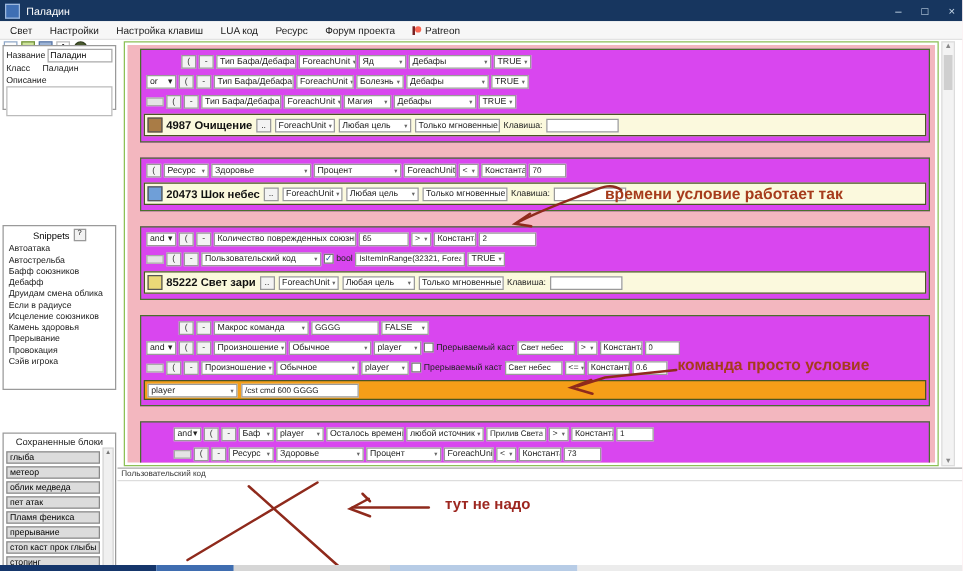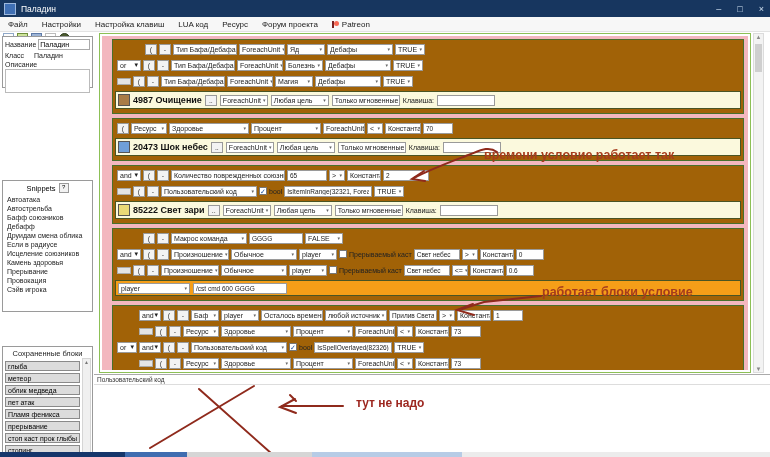--- a/index.html
+++ b/index.html
@@ -41,21 +41,21 @@
   .snip-item{font-size:7px;color:#222;padding:1px 0 1px 4px;}
   .saved-wrap{position:relative;}
   .saved-item{height:10px;margin:2px 12px 2px 2px;border:1px solid #8a8a8a;background:#dcdcdc;
               font-size:7px;display:flex;align-items:center;padding-left:2px;box-sizing:border-box;}
   .mini-scroll{position:absolute;right:1px;top:11px;bottom:1px;width:9px;background:#f0f0f0;border:1px solid #d5d5d5;
                font-size:5px;color:#777;display:flex;flex-direction:column;justify-content:space-between;align-items:center;box-sizing:border-box;}
   
   .main-frame{position:absolute;left:99px;top:33px;width:652px;height:340px;border:1px solid #8cc056;background:#fff;box-sizing:border-box;}
   .main-pink{position:absolute;left:2px;top:2px;right:2px;bottom:2px;background:#f3b7bf;
              padding:3px 4px 3px 10px;box-sizing:border-box;overflow:hidden;}
-  .block{background:#a16207;border:1px solid #49702c;margin-bottom:4px;padding:3px 2px 2px 2px;}
+  .block{background:#d946ef;border:1px solid #49702c;margin-bottom:12px;padding:3px 2px 2px 2px;}
   .row{display:flex;align-items:center;gap:2px;height:12px;margin:0 0 4px 2px;}
   .row.s{height:16px;background:#fbf9dd;border:1px solid #4a5524;margin:1px 0 2px 0;padding:0 2px;gap:3px;}
   .row.m{height:14px;background:#f59e18;border:1px solid #4a5524;margin:1px 0 2px 0;padding:0 2px;gap:3px;}
   .dd{background:#fff;border:1px solid #9a9a9a;height:11px;font-size:7px;color:#222;display:inline-flex;
       align-items:center;justify-content:space-between;padding:0 2px;box-sizing:border-box;flex:none;overflow:hidden;white-space:nowrap;}
   .dd .ar{font-size:5px;color:#666;margin-left:2px;}
   .mdd{background:#fff;border:1px solid #9a9a9a;height:11px;font-size:7px;color:#222;display:inline-flex;
        align-items:center;justify-content:space-between;padding:0 2px;box-sizing:border-box;flex:none;}
   .pbtn{width:12px;height:11px;background:#f3f3f3;border:1px solid #999;font-size:7px;line-height:9px;
         text-align:center;color:#333;box-sizing:border-box;flex:none;}
@@ -91,21 +91,21 @@
     <span class="appicon"></span>
     <span>Паладин</span>
     <div class="winbtns">
       <span>–</span>
       <span>□</span>
       <span>×</span>
     </div>
   </div>
 
   <div class="menubar" id="menubar">
-      <span class="menu-item">Файл</span>
+      <span class="menu-item">Свет</span>
       <span class="menu-item">Настройки</span>
       <span class="menu-item">Настройка клавиш</span>
       <span class="menu-item">LUA код</span>
       <span class="menu-item">Ресурс</span>
       <span class="menu-item">Форум проекта</span>
       <span class="menu-item">
         <span class="patreon-ic"></span>
         <span>Patreon</span>
       </span>
     </div>
@@ -594,21 +594,21 @@
       <span>▲</span>
       <span>▼</span>
       <div class="vthumb"></div>
     </div>
 
   <div class="bottom-panel">
     <div class="bp-head">Пользовательский код</div>
   </div>
 
   <div class="anno" style="left:484px;top:148px;">времени условие работает так</div>
-  <div class="anno" style="left:542px;top:285px;">работает блоки условие</div>
+  <div class="anno" style="left:542px;top:285px;">команда просто условие</div>
   <div class="anno" style="left:356px;top:396px;font-size:12px;color:#9d2720;">тут не надо</div>
 
   <svg class="overlay" viewBox="0 0 770 457">
     <g fill="none" stroke="#8f2a1c" stroke-width="2" stroke-linecap="round">
 
       <path d="M497,152 c-8,-6 -16,-2 -26,2 c-18,7 -38,14 -57,24"></path>
       <path d="M424,171 L412,179 L425,181"></path>
 
       <path d="M541,296 L484,302 L462,309"></path>
       <path d="M473,304 L457,310 L474,315"></path>

